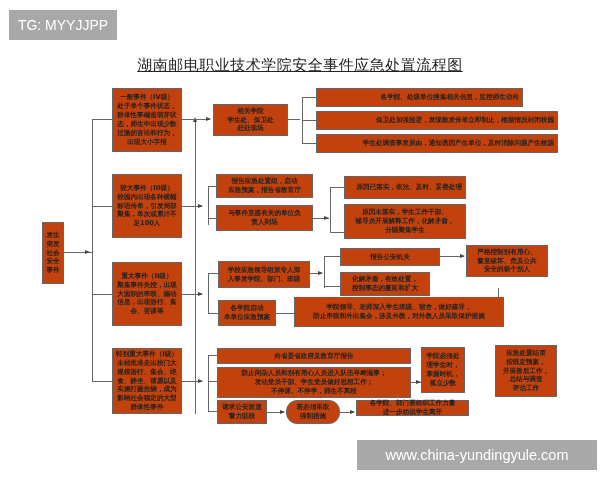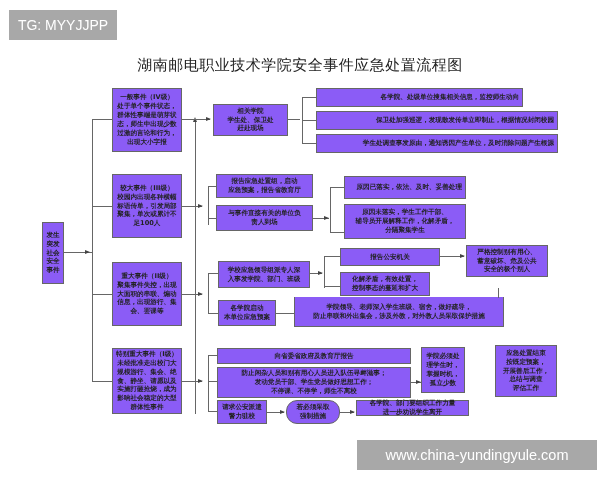--- a/index.html
+++ b/index.html
@@ -2,22 +2,22 @@
 <html><head>
 <meta charset="utf-8">
 <style>
   html, body { margin:0; padding:0; }
   body { width:600px; height:480px; background:#ffffff; position:relative; overflow:hidden;
          font-family:"DejaVu Sans", sans-serif; color:#222; }
   .wm-top { position:absolute; left:9px; top:10px; width:108px; height:30px; background:#a8a8a8;
             color:#fff; font-family:"Liberation Sans", sans-serif; font-size:14px; line-height:30px;
             text-align:center; }
   .title { position:absolute; left:100px; top:56px; width:400px; text-align:center; font-size:15px;
-           color:#222; letter-spacing:0.5px; }
-  .box { position:absolute; border:1px solid #666; background:#8b5cf6; box-sizing:border-box;
+           color:#222; letter-spacing:0.5px;text-decoration:underline; }
+  .box { position:absolute; border:1px solid #666; background:#c2410c; box-sizing:border-box;
          font-size:6.6px; line-height:1.35; text-align:center; display:flex; align-items:center;
          justify-content:center; padding:2px 3px; font-weight:bold; color:#222; }
   .box span { display:block; white-space:pre-line; }
   .left { text-align:left; justify-content:flex-end; padding-left:8px; }
   .ln { position:absolute; background:#666; }
   .h { height:1px; }
   .v { width:1px; }
   .arr { position:absolute; width:0; height:0; border-top:2.5px solid transparent;
          border-bottom:2.5px solid transparent; border-left:5px solid #444; }
   .arr-up { position:absolute; width:0; height:0; border-left:2.5px solid transparent;

